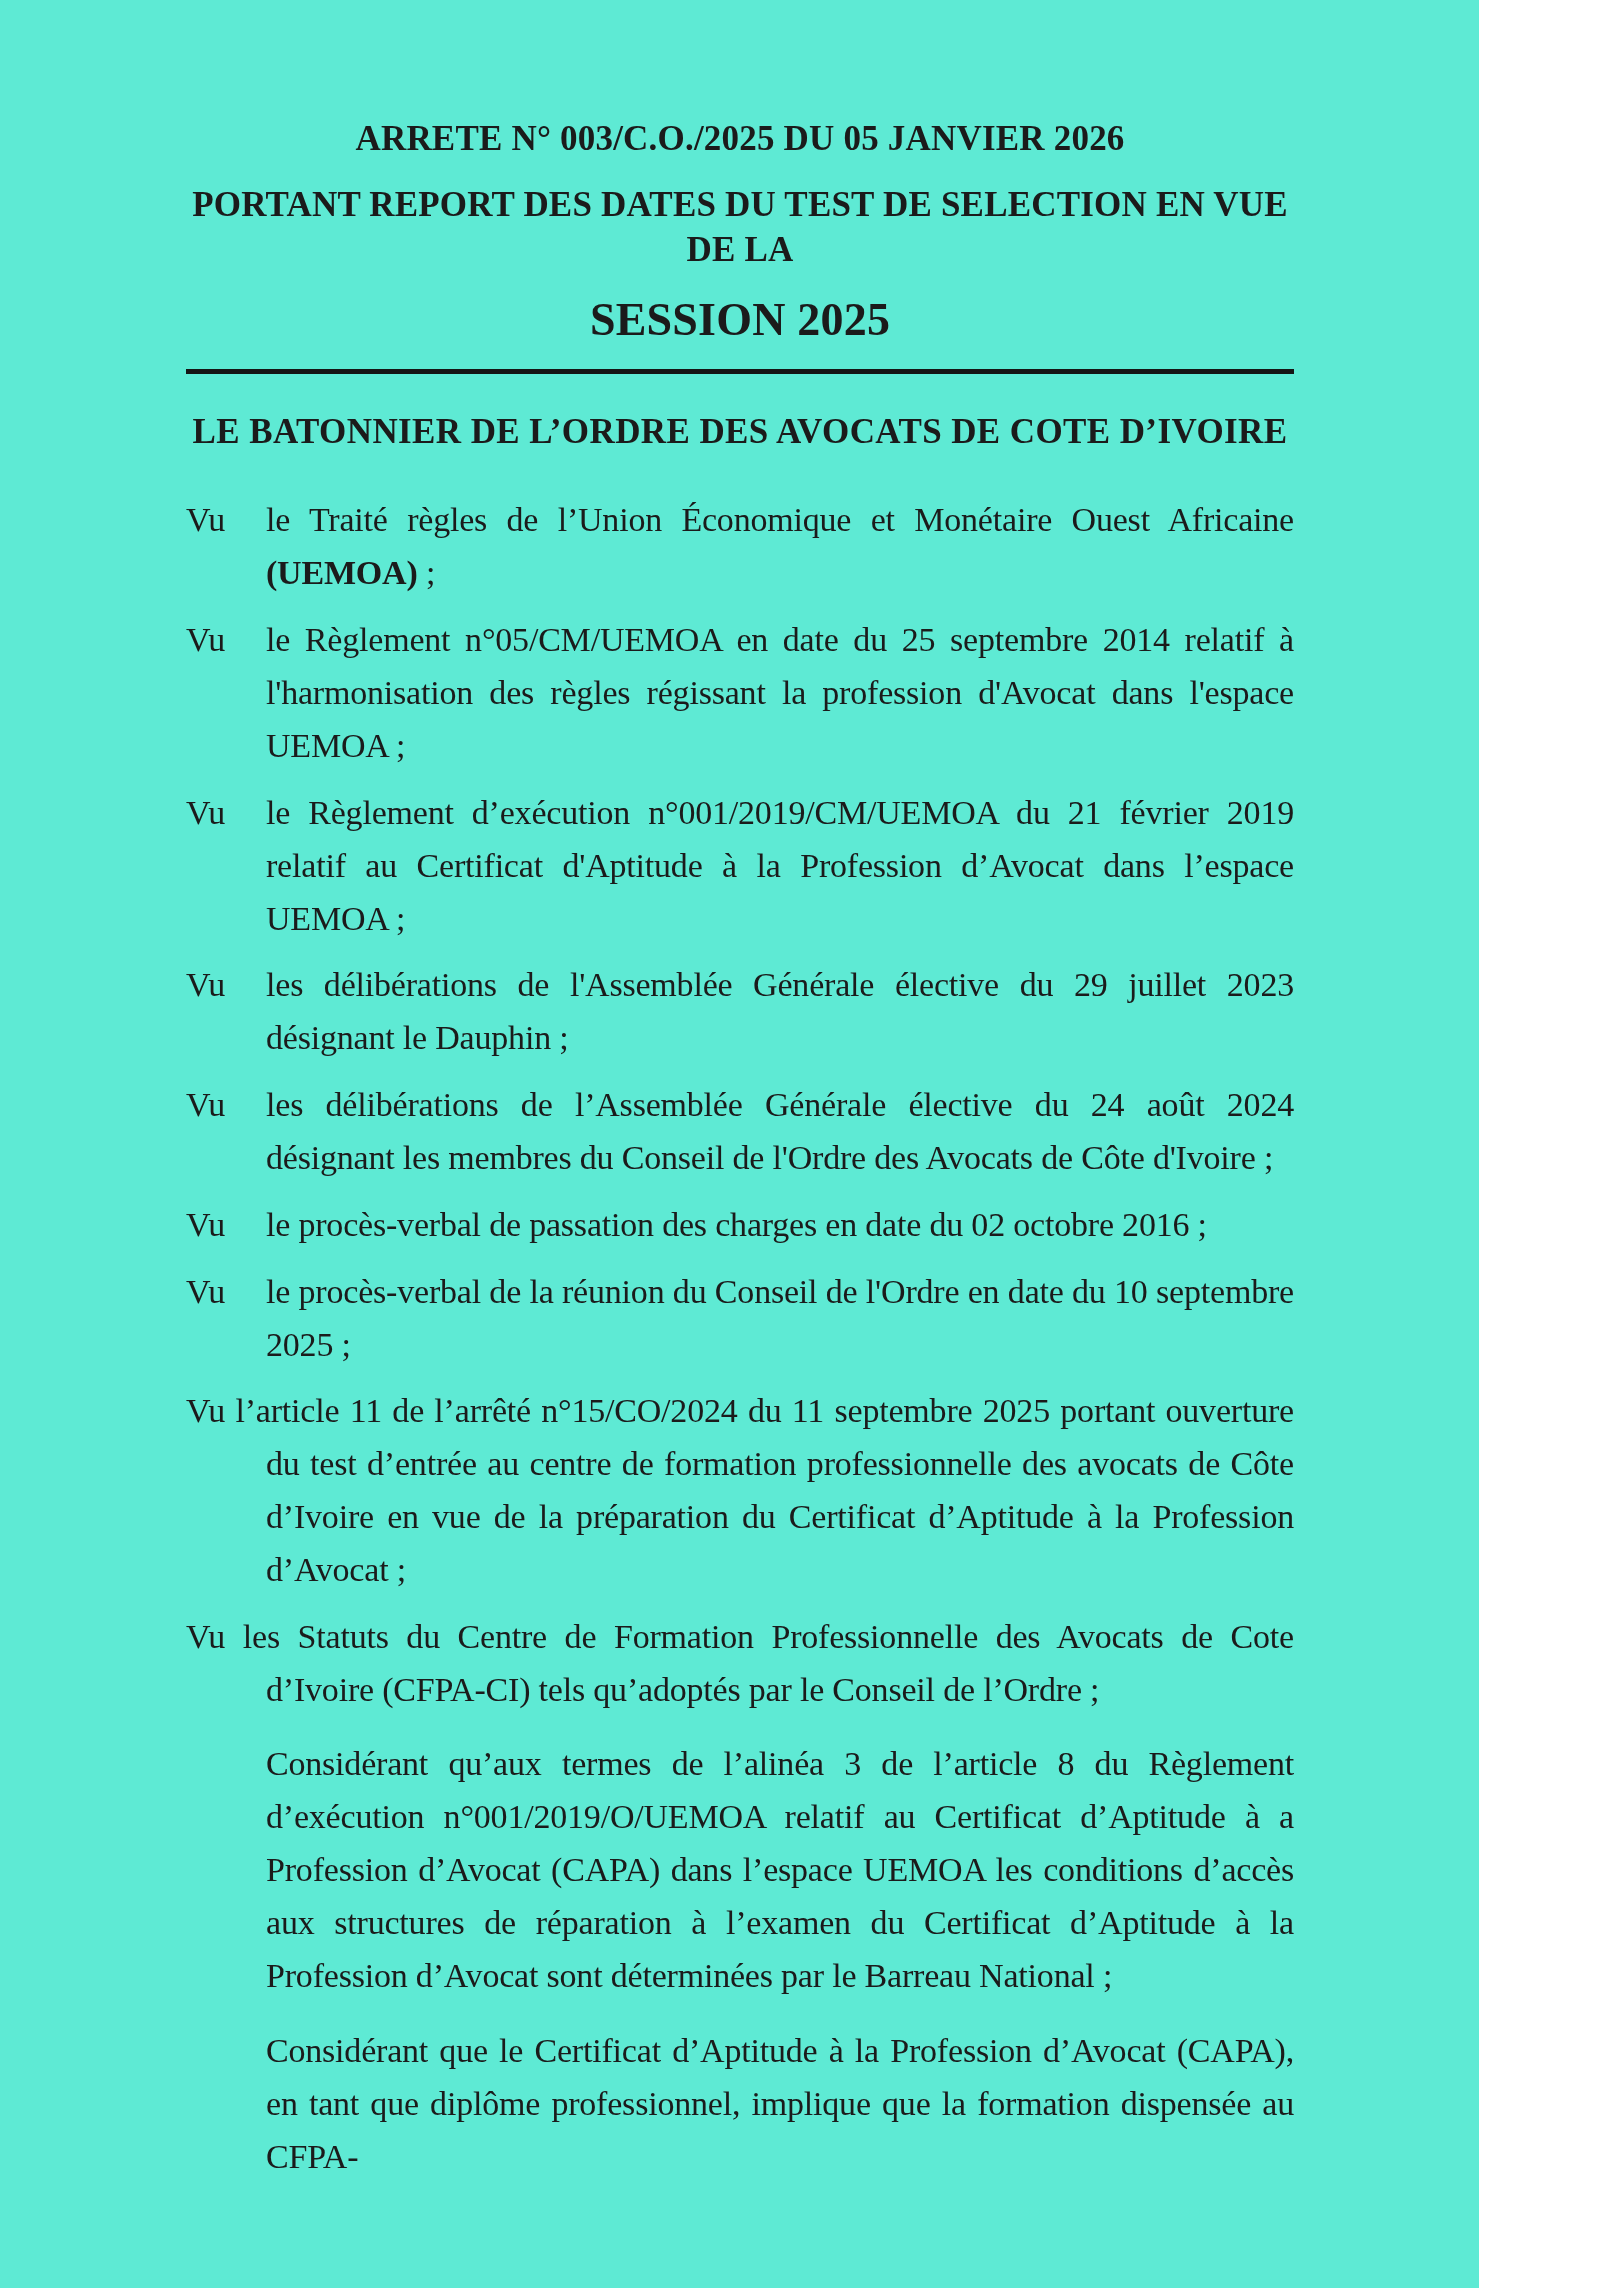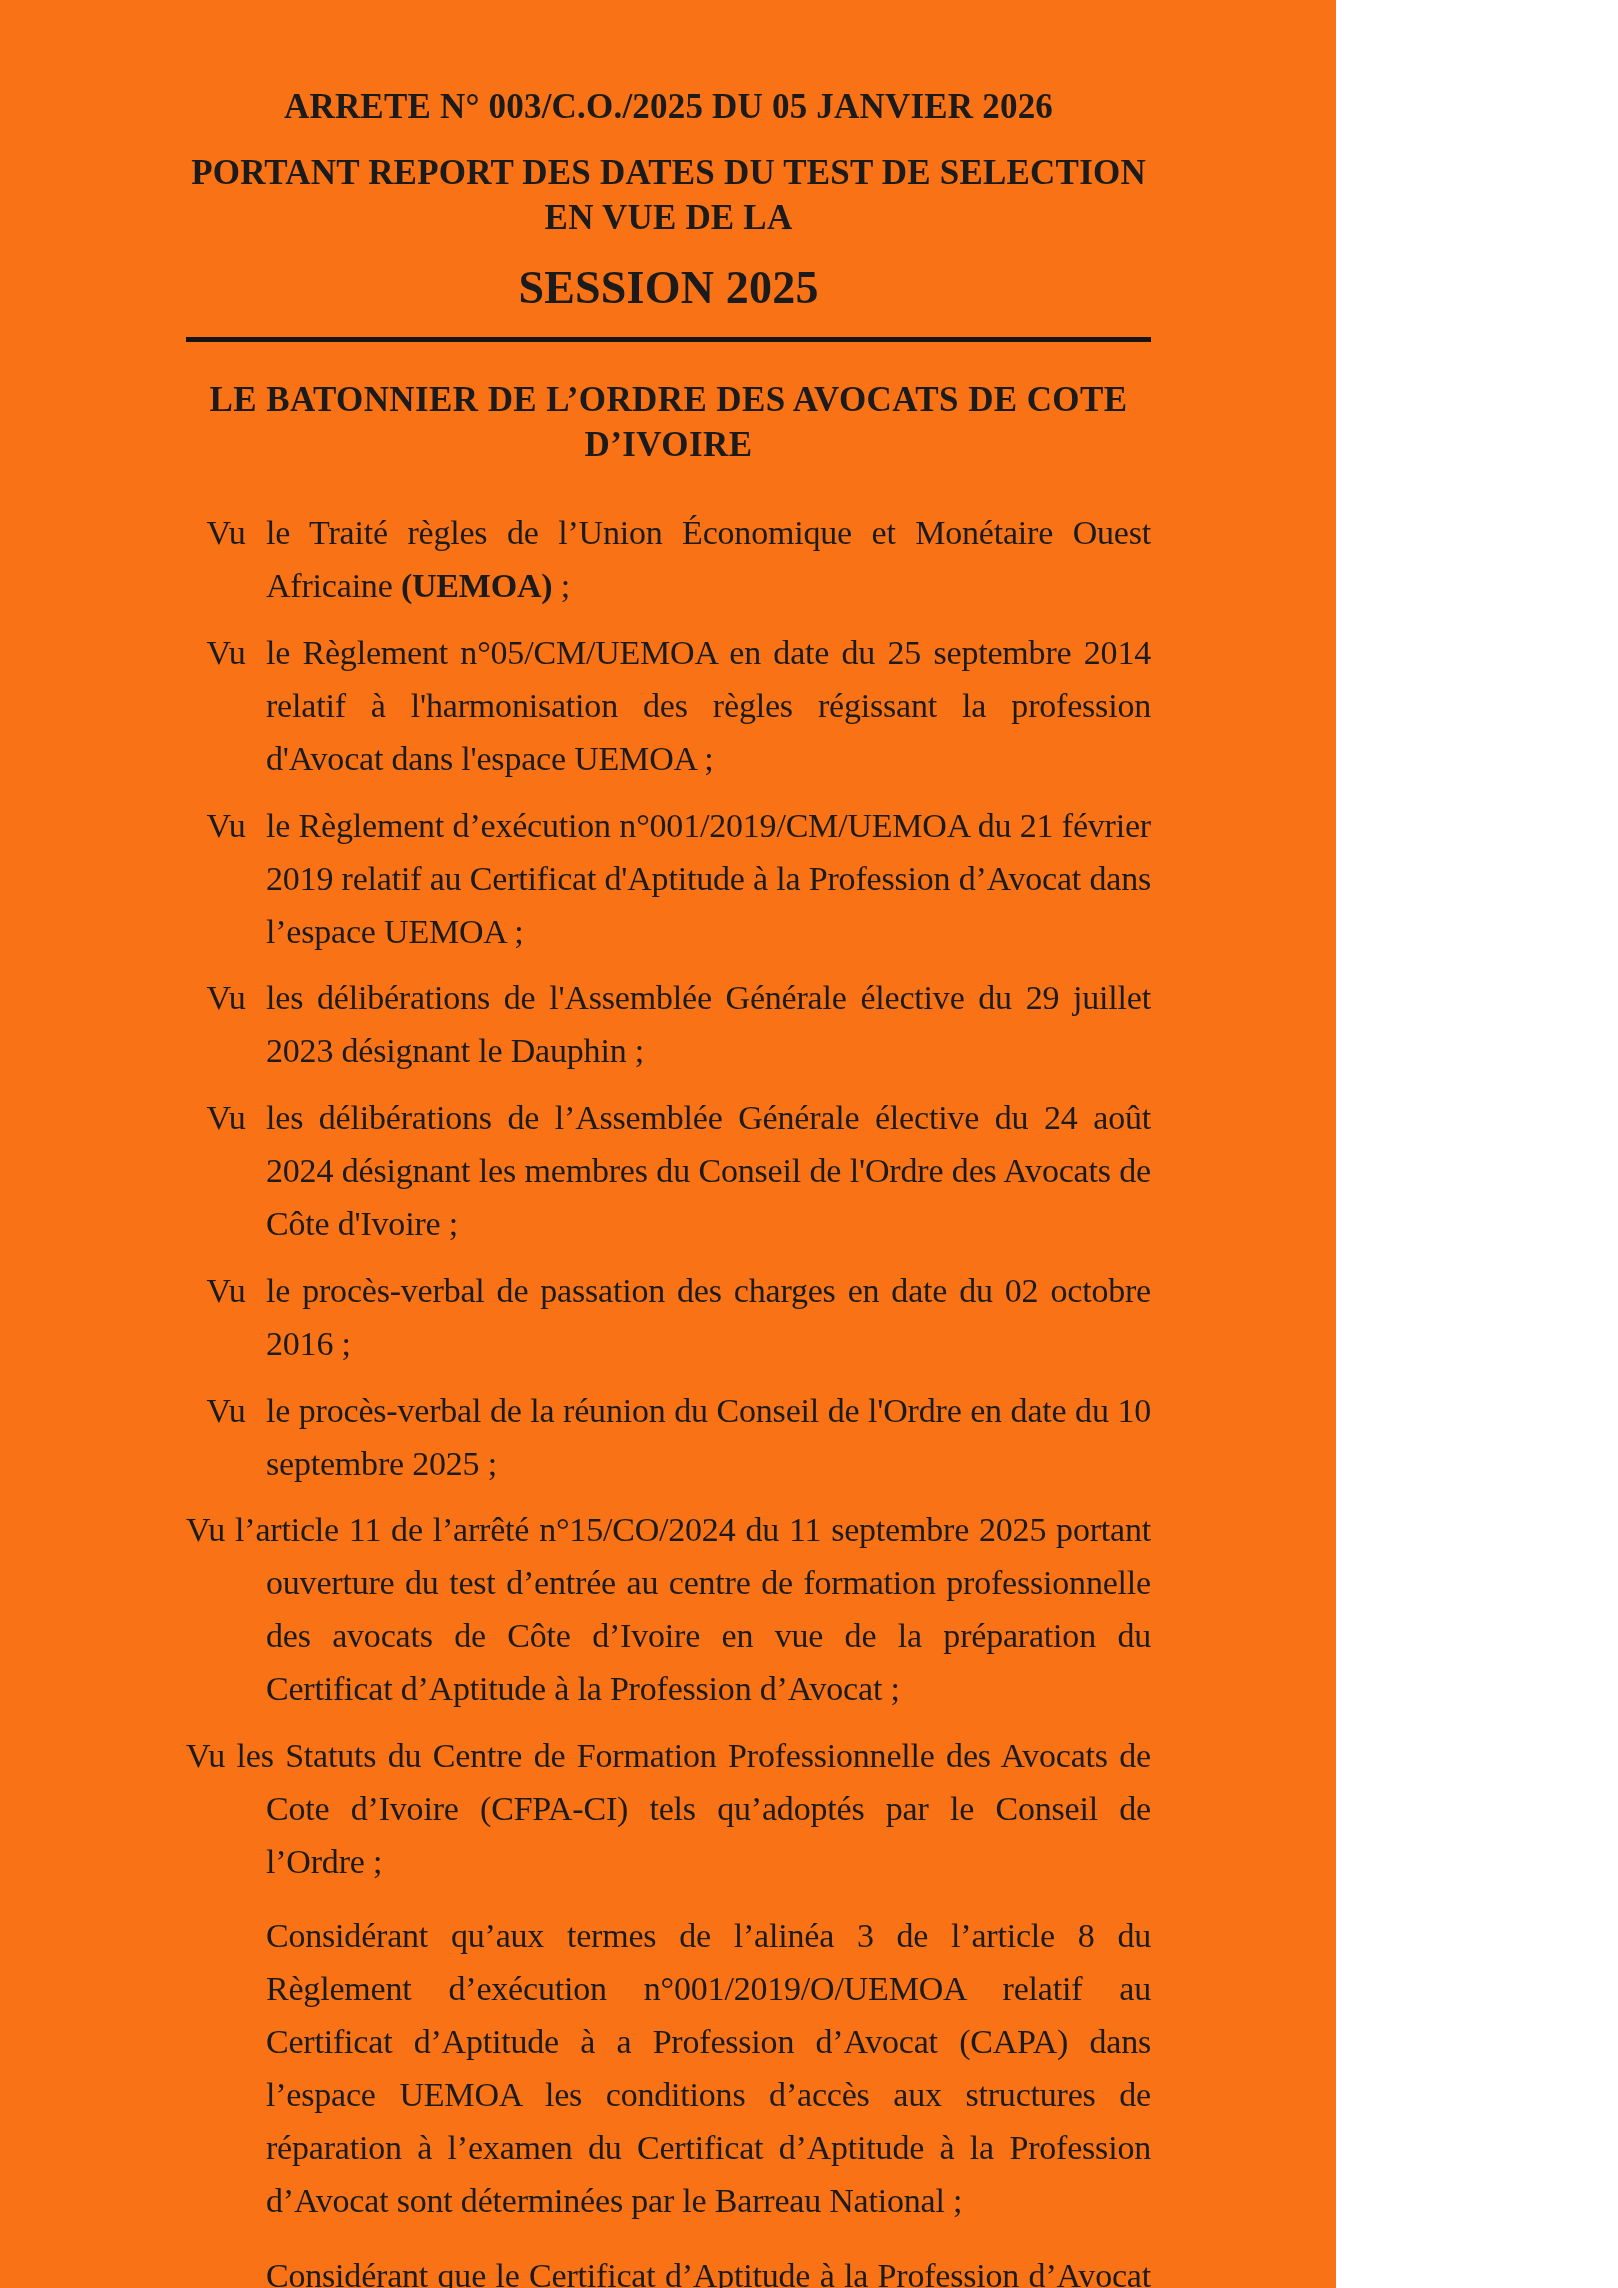--- a/index.html
+++ b/index.html
@@ -8,25 +8,25 @@
     background: #ffffff;
   }
   body {
     width: 1618px;
     height: 2289px;
     font-family: "Liberation Serif", serif;
     color: #1b1b1b;
   }
   .page {
     box-sizing: border-box;
-    width: 1336px;
+    width: 1479px;
     height: 2289px;
-    padding: 84px 185px 0 186px;
+    padding: 116px 185px 0 186px;
     overflow: hidden;
-    background: #f97316;
+    background: #5eead4;
   }
   h1, .subtitle, .session, .issuer {
     margin: 0;
     font-weight: 700;
     text-align: center;
     letter-spacing: 0.2px;
   }
   h1 {
     font-size: 35px;
     line-height: 45px;
@@ -57,21 +57,20 @@
     font-size: 34px;
     line-height: 53px;
     letter-spacing: -0.2px;
   }
   .recital {
     display: flex;
     margin: 0 0 13.7px 0;
   }
   .vu {
     flex: 0 0 80px;
-    text-align: center;
   }
   .rbody {
     flex: 1 1 auto;
     margin: 0;
     text-align: justify;
   }
   .recital-inline {
     margin: 0 0 13.7px 0;
     padding-left: 80px;
     text-indent: -80px;

